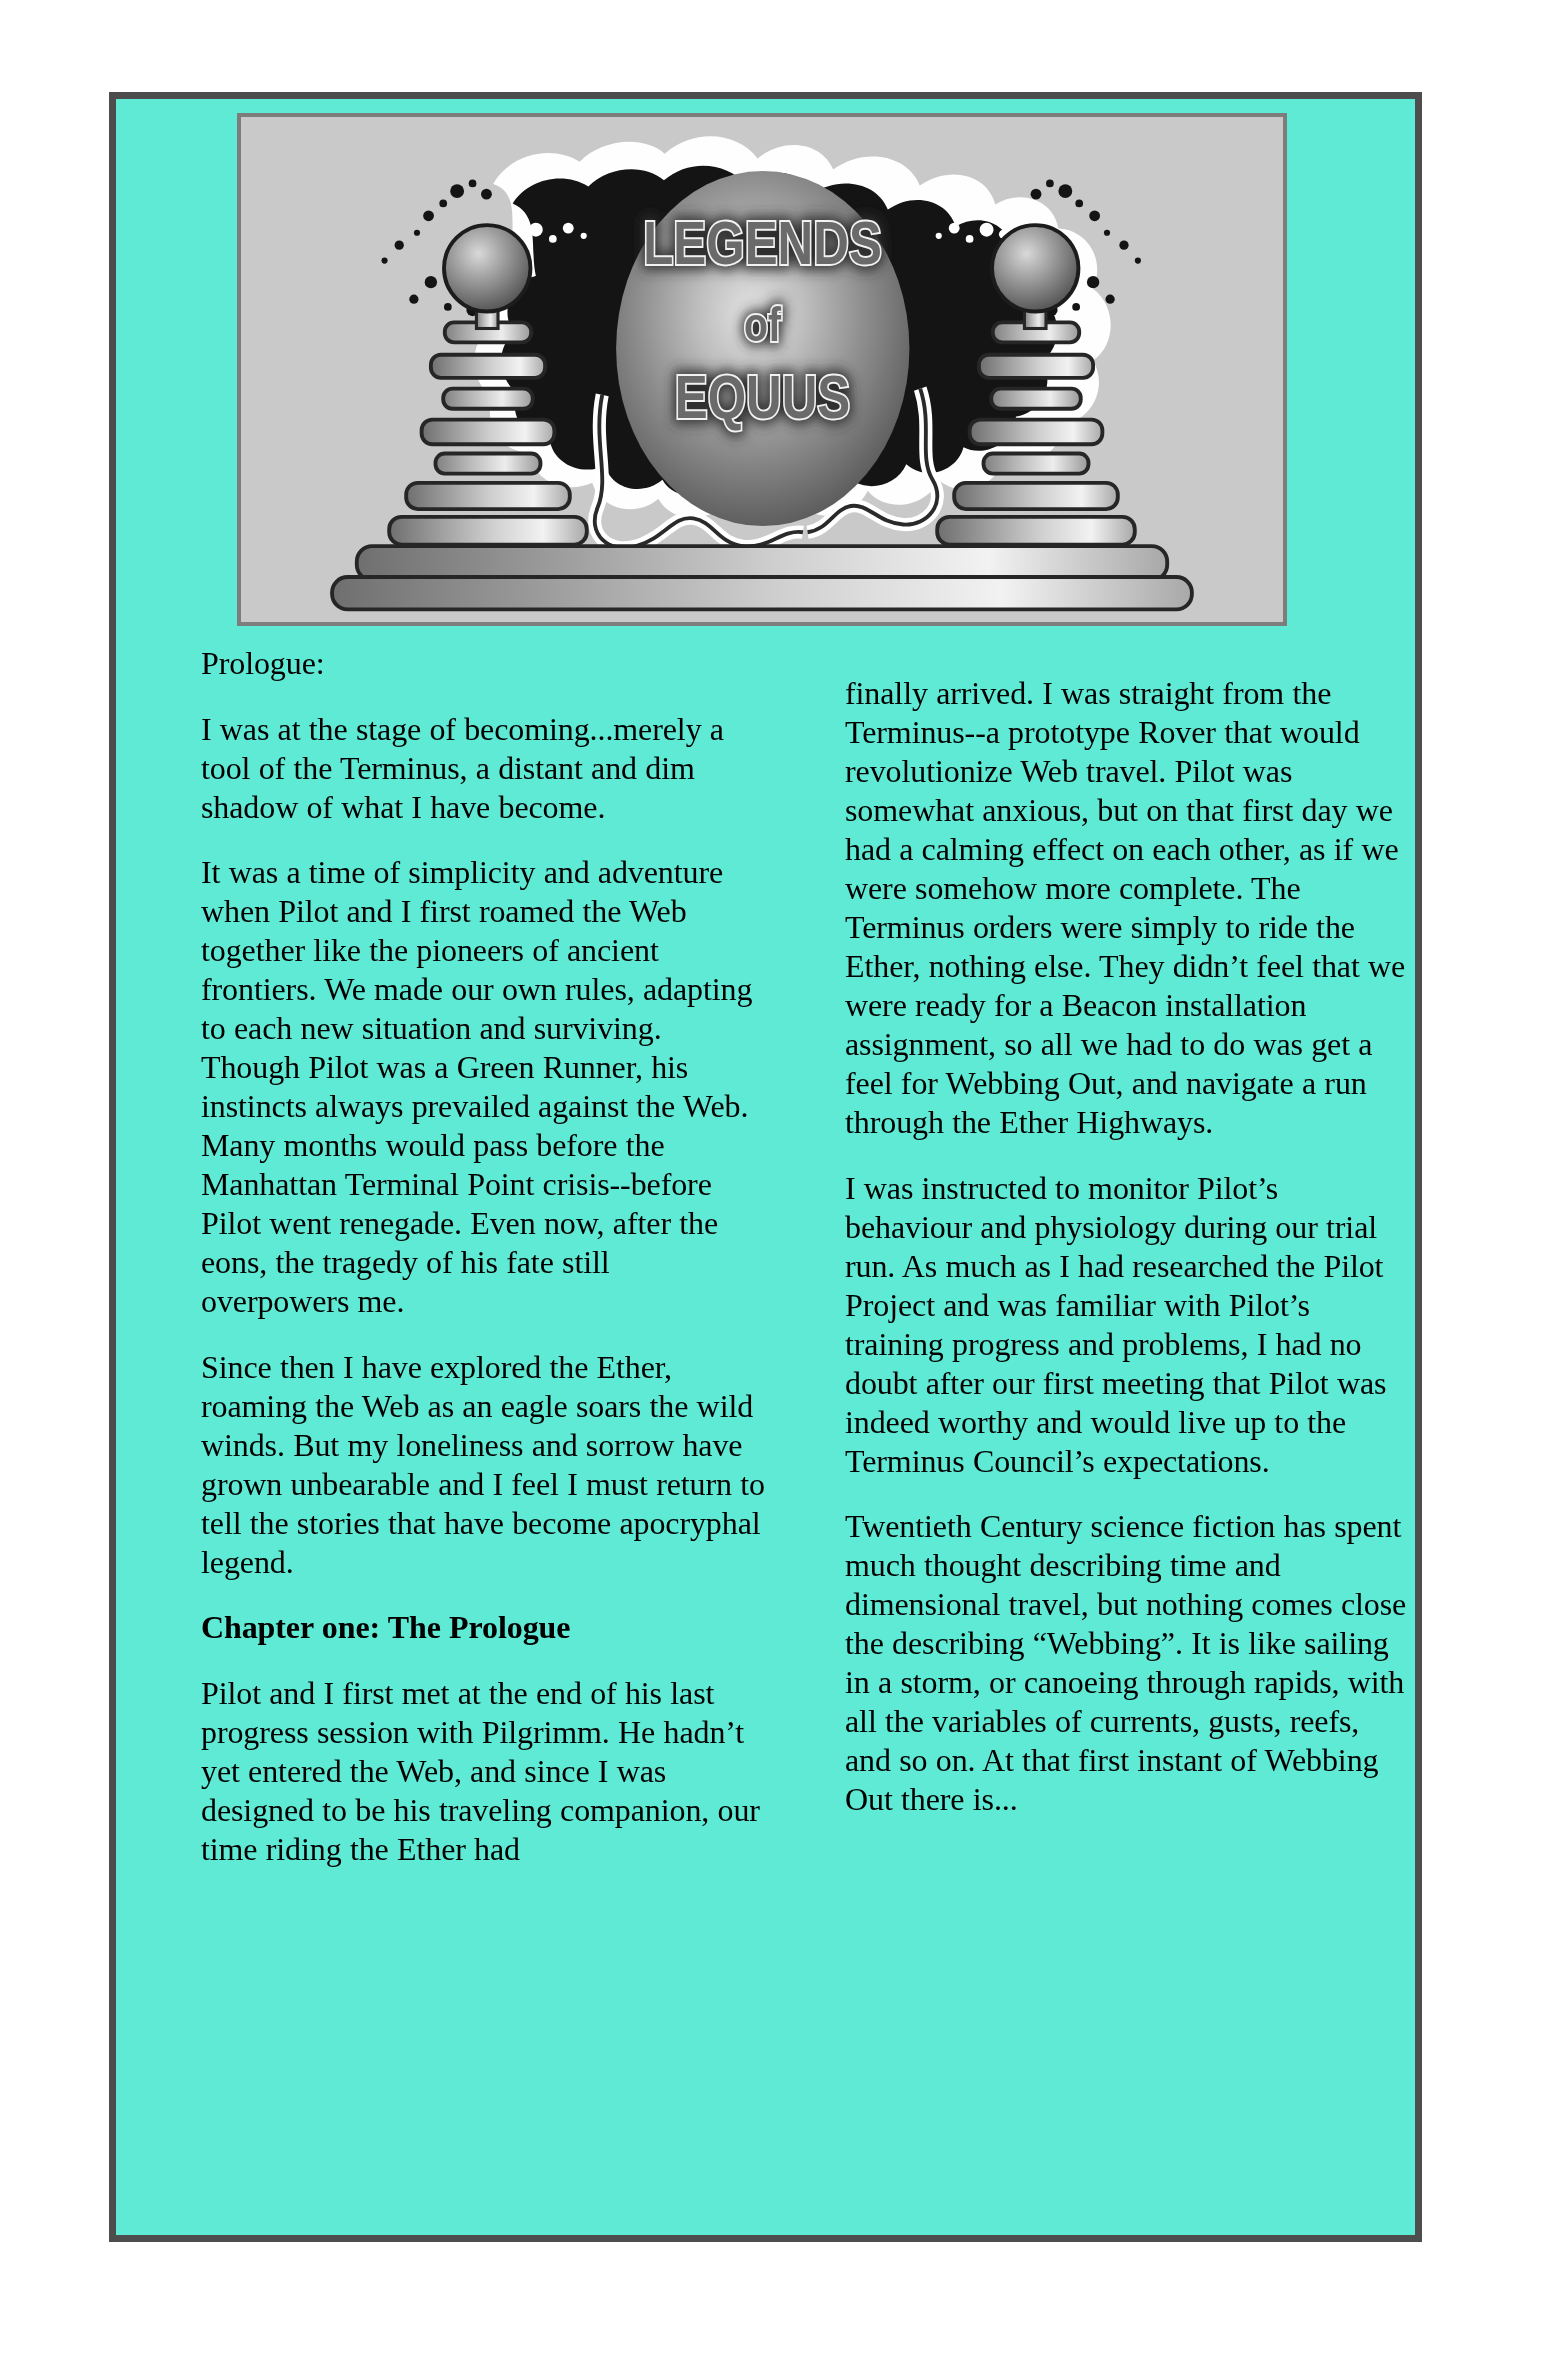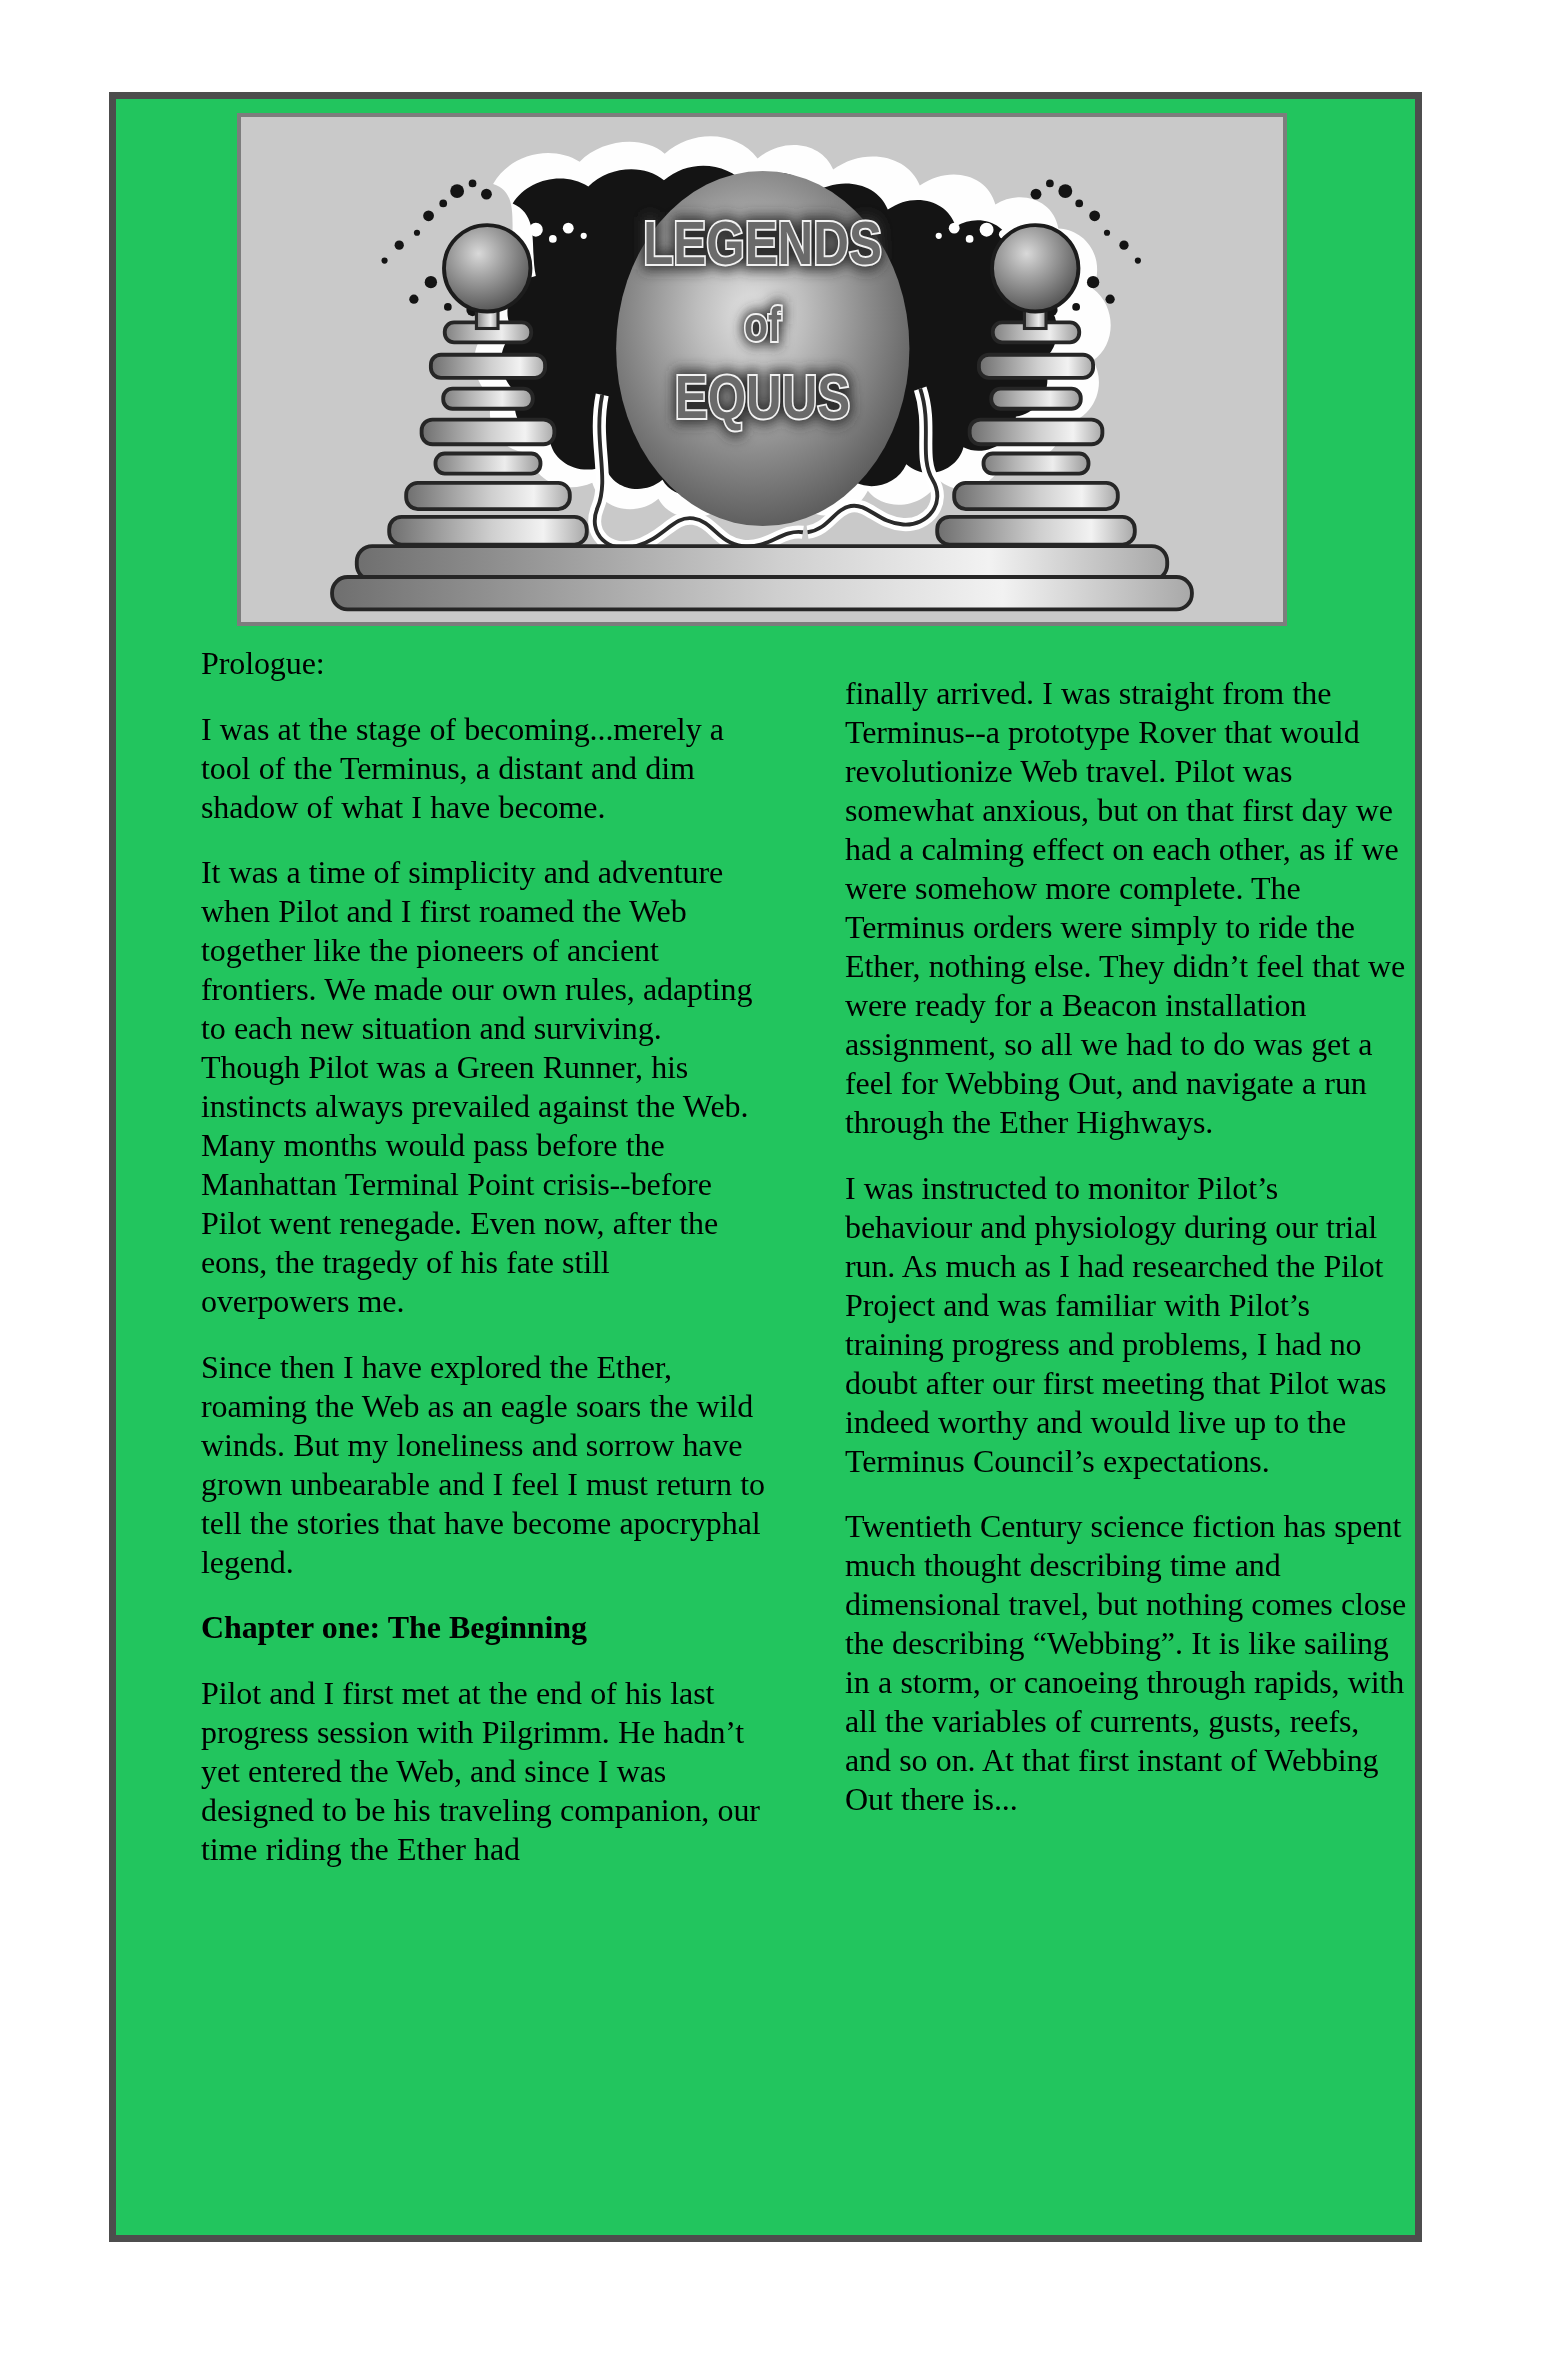--- a/index.html
+++ b/index.html
@@ -16,21 +16,21 @@
 
   
   .page {
     position: absolute;
     left: 109px;
     top: 92px;
     width: 1313px;
     height: 2150px;
     border: 7px solid #4d4d4d;
     box-sizing: border-box;
-    background: #22c55e;
+    background: #5eead4;
   }
   .page-inner {
     position: relative;
     width: 100%;
     height: 100%;
   }
 
   
   .figure {
     position: absolute;
@@ -259,21 +259,21 @@
       </svg>
     </div>
 
     <div class="columns">
 
       <div class="col col-left">
         <p>Prologue:</p>
         <p>I was at the stage of becoming...merely a tool of the Terminus, a distant and dim shadow of what I have become.</p>
         <p>It was a time of simplicity and adventure when Pilot and I first roamed the Web together like the pioneers of ancient frontiers. We made our own rules, adapting to each new situation and surviving.  Though Pilot was a Green Runner, his instincts always prevailed against the Web.  Many months would pass before the Manhattan Terminal Point crisis--before Pilot went renegade. Even now, after the eons, the tragedy of his fate still overpowers me.</p>
         <p>Since then I have explored the Ether, roaming the Web as an eagle soars the wild winds. But my loneliness and sorrow have grown unbearable and I feel I must return to tell the stories that have become apocryphal legend.</p>
-        <p class="chapter-head">Chapter one:  The Beginning</p>
+        <p class="chapter-head">Chapter one:  The Prologue</p>
         <p>Pilot and I first met at the end of his last progress session with Pilgrimm.  He hadn’t yet entered the Web, and since I was designed to be his traveling companion, our time riding the Ether had</p>
       </div>
 
       <div class="col col-right">
         <p>finally arrived.  I was straight from the Terminus--a prototype Rover that would revolutionize Web travel.  Pilot was somewhat anxious, but on that first day we had a calming effect on each other, as if we were somehow more complete.  The Terminus orders were simply to ride the Ether, nothing else. They didn’t feel that we were ready for a Beacon installation assignment, so all we had to do was get a feel for Webbing Out, and navigate a run through the Ether Highways.</p>
         <p>I was instructed to monitor Pilot’s behaviour and physiology during our trial run. As much as I had researched the Pilot Project and was familiar with Pilot’s training progress and problems, I had no doubt after our first meeting that Pilot was indeed worthy and would live up to the Terminus Council’s expectations.</p>
         <p>Twentieth Century science fiction has spent much thought describing time and dimensional travel, but nothing comes close the describing “Webbing”.  It is like sailing in a storm, or canoeing through rapids, with all the variables of currents, gusts, reefs, and so on.  At that first instant of Webbing Out there is...</p>
       </div>
 
     </div>

